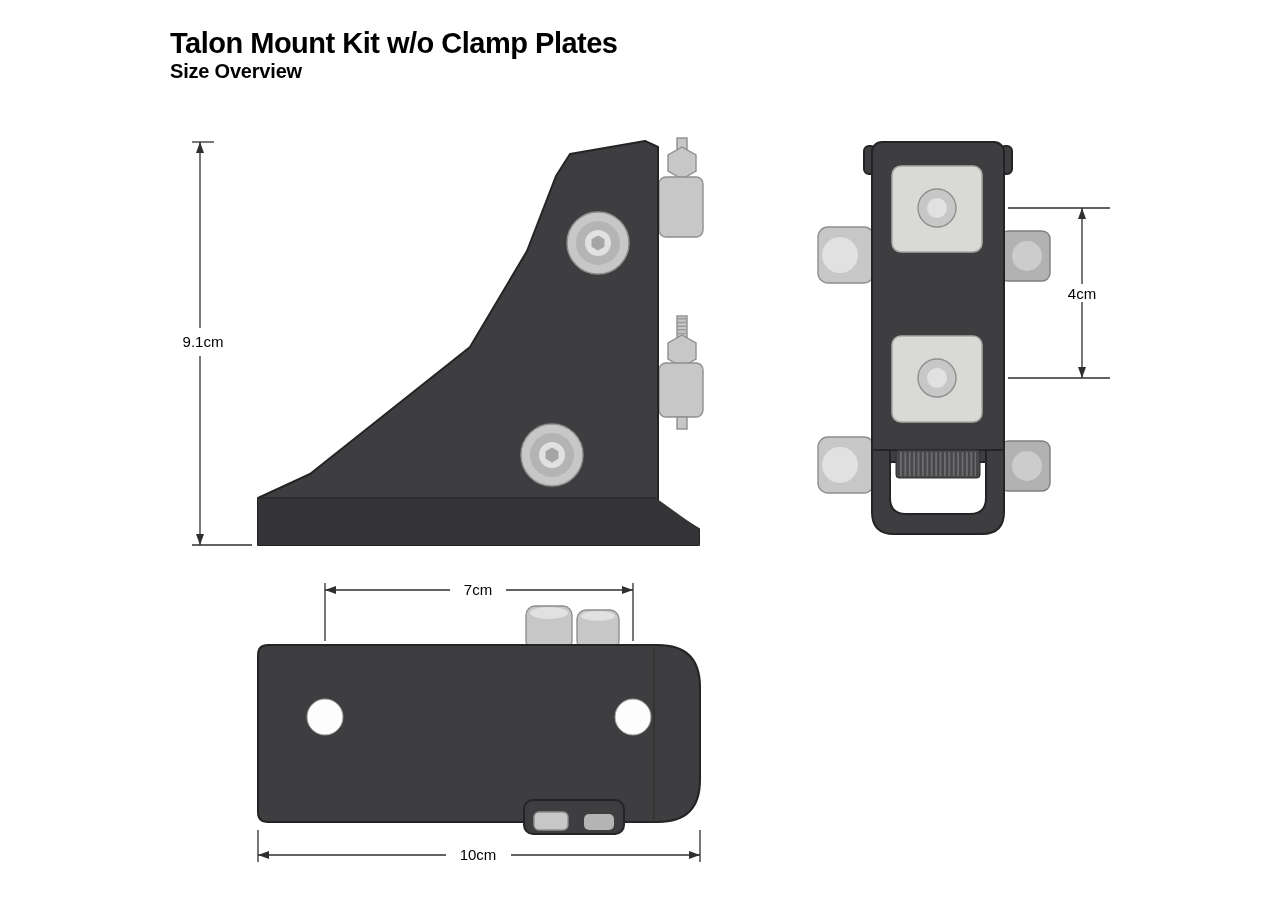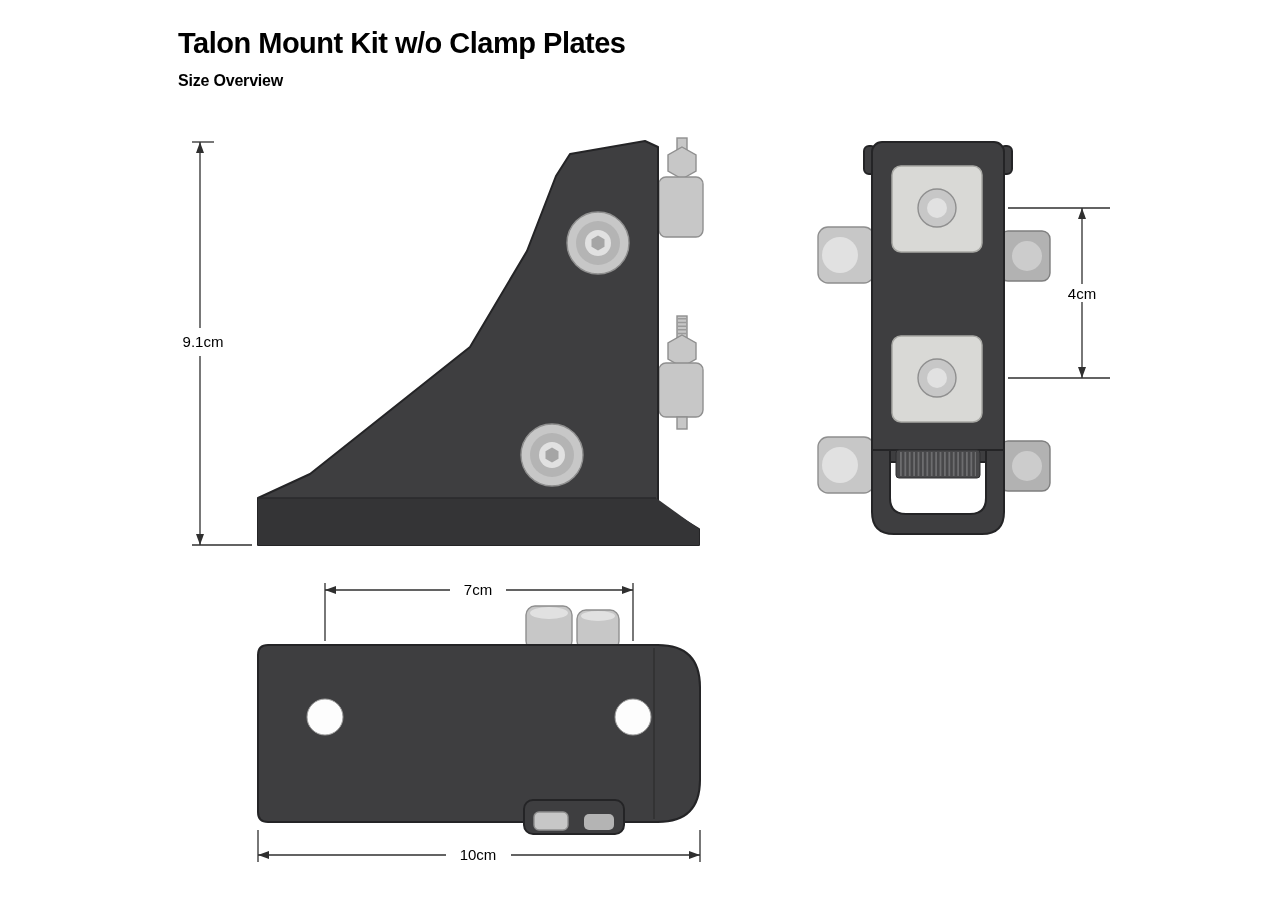--- a/index.html
+++ b/index.html
@@ -14,28 +14,28 @@
     --metal-dark:#8f8f8f;
     --dimension-line:#2f2f2f;
     --text:#000000;
   }
   html,body{margin:0;padding:0;}
   body{
     width:1280px;height:914px;overflow:hidden;position:relative;
     background:var(--background);
     font-family:"Liberation Sans", sans-serif;
   }
-  .header{position:absolute;left:178px;top:28px;}
+  .header{position:absolute;left:170px;top:28px;}
   .title{
     font-size:29px;font-weight:800;letter-spacing:-0.5px;color:var(--text);
     line-height:1.1;
   }
   .subtitle{
-    font-size:16px;font-weight:700;letter-spacing:-0.2px;color:var(--text);
-    margin-top:12px;
+    font-size:20px;font-weight:700;letter-spacing:-0.2px;color:var(--text);
+    margin-top:0;
   }
   svg{position:absolute;left:0;top:0;}
   .part-body{fill:var(--body-dark);stroke:var(--outline);stroke-width:2;stroke-linejoin:round;}
   .part-face{fill:var(--body-darker);}
   .metal{fill:var(--metal);stroke:var(--metal-dark);stroke-width:1.4;}
   .metal-mid{fill:var(--metal-mid);}
   .metal-bright{fill:var(--metal-bright);}
   .plate{fill:var(--plate-light);stroke:#a8a8a4;stroke-width:1.5;}
   .dim{stroke:var(--dimension-line);stroke-width:1.3;fill:none;}
   .dim-arrow{fill:var(--dimension-line);stroke:none;}

